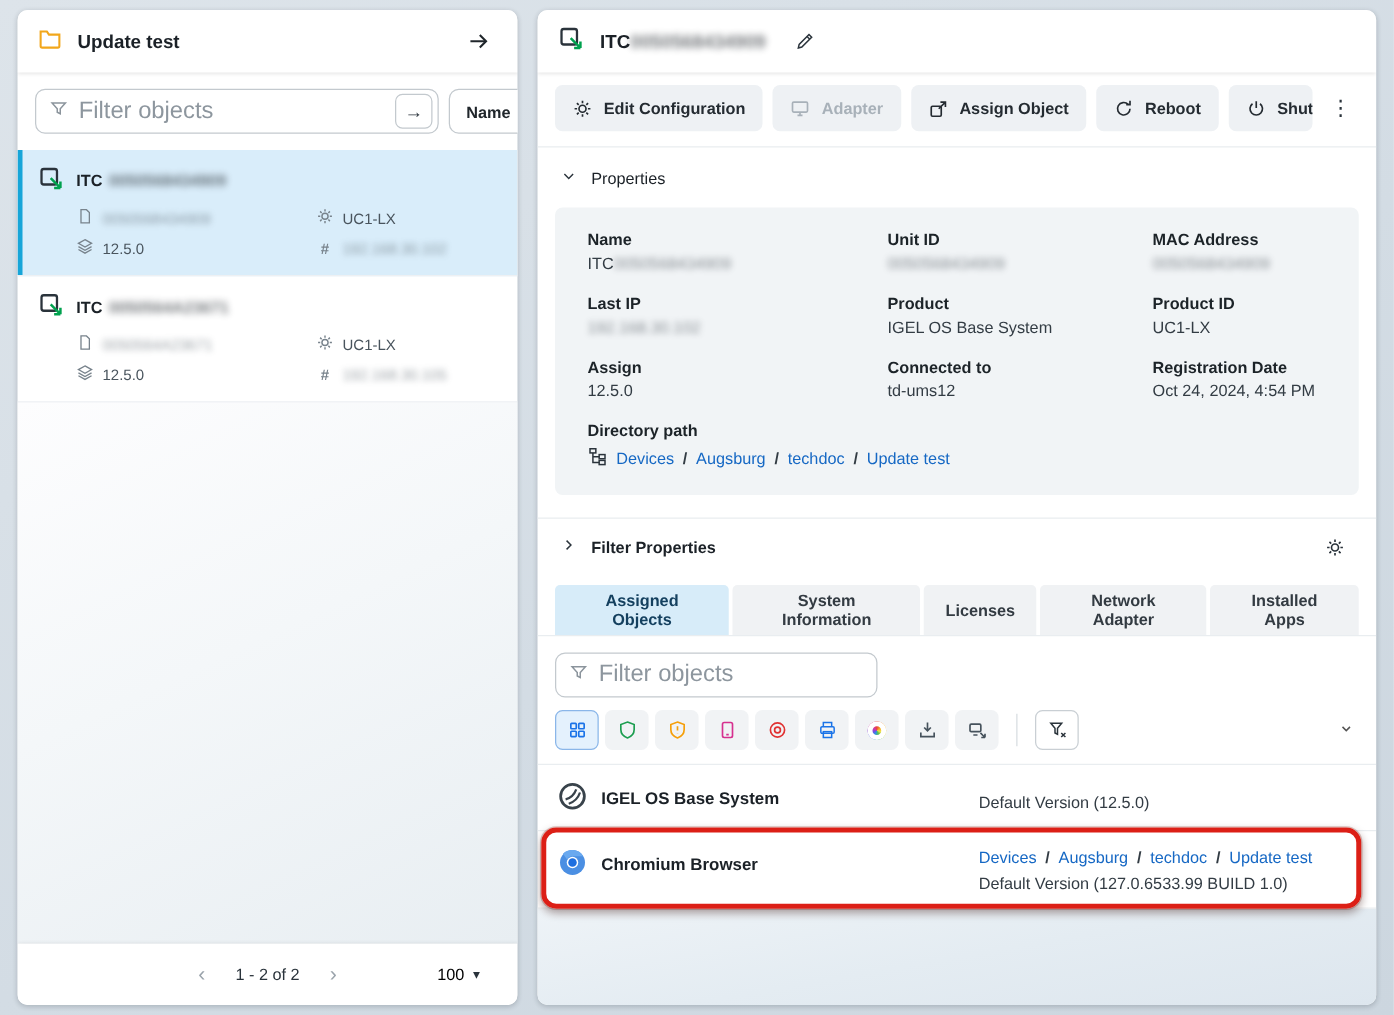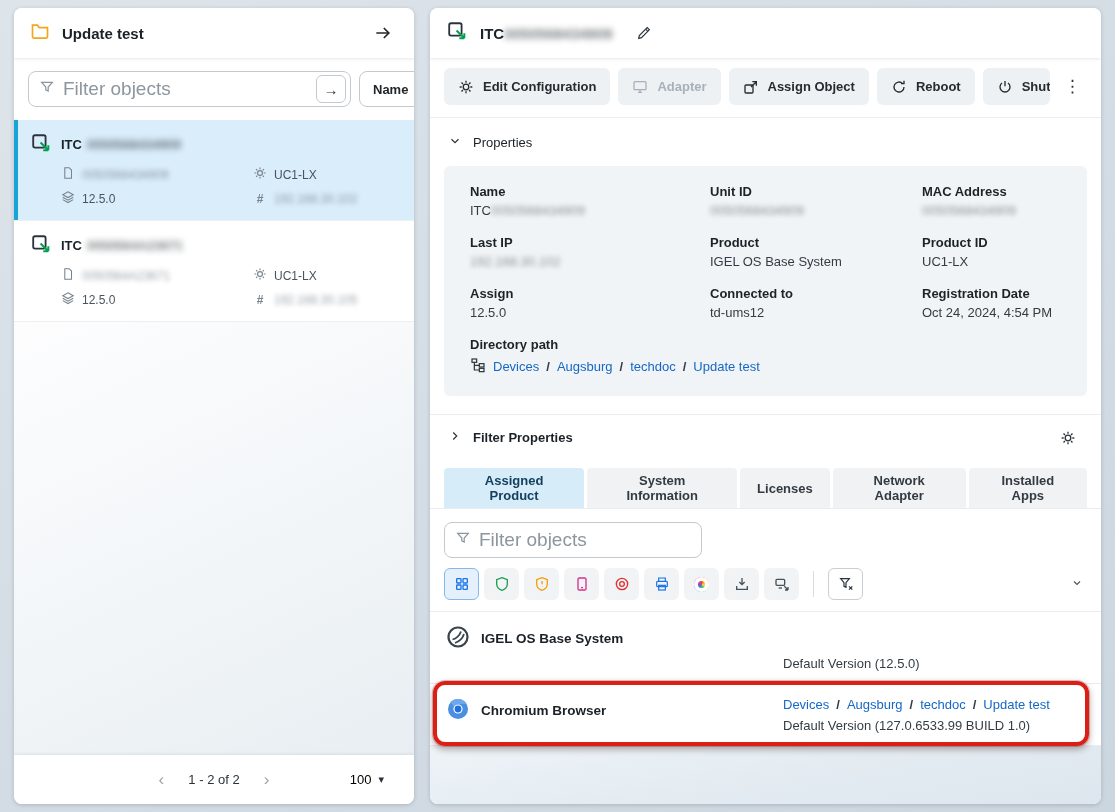--- a/index.html
+++ b/index.html
@@ -94,21 +94,21 @@
   .wheel{width:15px;height:15px;border-radius:50%;
         background:conic-gradient(#e9443a,#f5a623,#f3e34c,#58c24c,#2f8fe8,#7b4ae2,#d43ba0,#e9443a);
         box-shadow:inset 0 0 0 4px #fff}
   .collapse-btn{margin-left:auto;background:none;border:none;cursor:pointer;color:#555;padding:4px}
 
   .arow{display:flex;padding:13px 16px 12px;border-top:1px solid #e9edf0;position:relative}
   .arow-left{flex:1;display:flex;gap:11px;align-items:center;align-self:flex-start;
         font-weight:bold;font-size:13.5px;color:#1b2127}
   .arow-right{width:302px;display:flex;flex-direction:column;gap:6px;font-size:13px;color:#333c44}
   .alinks{display:flex;gap:7px;flex-wrap:nowrap;white-space:nowrap}
-  .push-down{margin-top:31px}
+  .push-down{margin-top:9px}
   .ann{position:absolute;left:3px;right:12px;top:-3px;bottom:-1px;border:4px solid #dc1f16;
         border-radius:12px;pointer-events:none;z-index:5;
         box-shadow:0 3px 7px rgba(60,20,15,.40),0 0 0 1px rgba(140,30,20,.25)}
   .right-filler{flex:1;border-top:1px solid #e9edf0;
         background:linear-gradient(170deg,#eef3f7 0%,#e4ecf2 50%,#dde6ee 100%)}
 </style>
 </head>
 <body>
 
 <div class="page">
@@ -412,21 +412,21 @@
         <svg class="i16" viewBox="0 0 24 24">
             <g fill="none" stroke="#2a333b" stroke-width="2">
               <circle cx="12" cy="12" r="4.2"></circle>
               <path d="M12 2.5v3M12 18.5v3M2.5 12h3M18.5 12h3M5.3 5.3l2.1 2.1M16.6 16.6l2.1 2.1M18.7 5.3l-2.1 2.1M7.4 16.6l-2.1 2.1"></path>
             </g>
           </svg>
       </button>
     </div>
 
     <div class="tabs">
-      <button class="tab active">Assigned Product</button>
+      <button class="tab active">Assigned Objects</button>
       <button class="tab">System Information</button>
       <button class="tab">Licenses</button>
       <button class="tab">Network Adapter</button>
       <button class="tab">Installed Apps</button>
     </div>
 
     <div class="af-row">
       <div class="input af-input">
         <span>
           <svg class="i16" viewBox="0 0 24 24">

